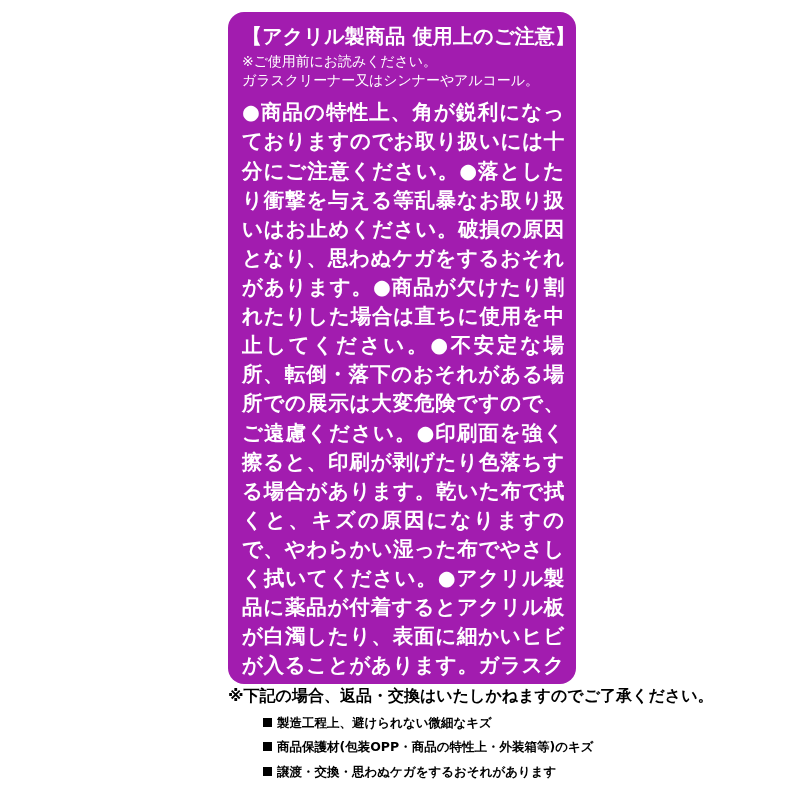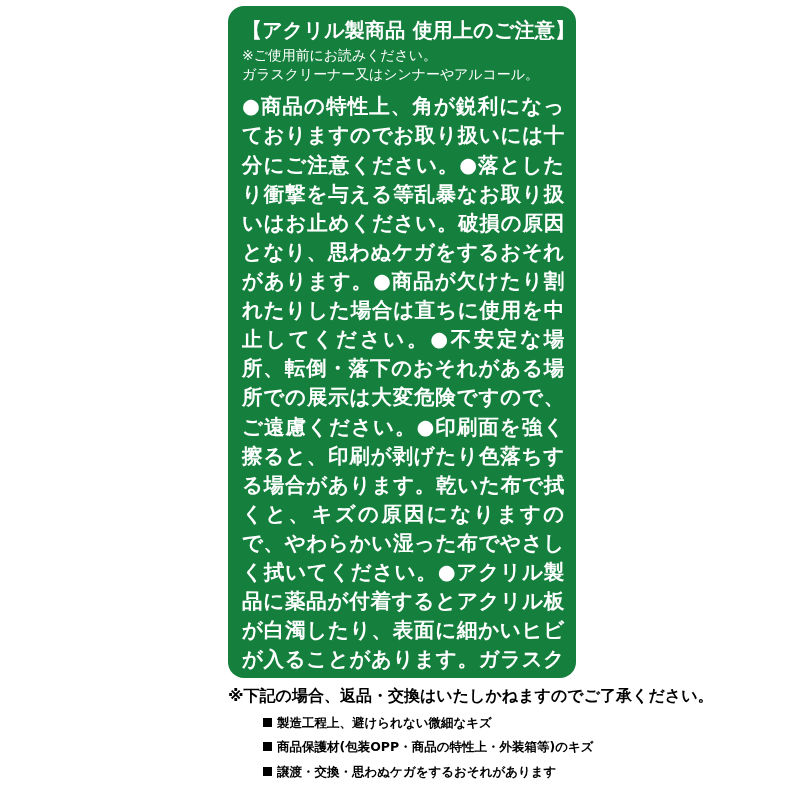--- a/index.html
+++ b/index.html
@@ -18,24 +18,24 @@
     position: relative;
     width: 800px;
     height: 800px;
     box-sizing: border-box;
   }
 
   
   .notice-panel {
     position: absolute;
     left: 228px;
-    top: 6px;
+    top: 12px;
     width: 348px;
     height: 672px;
-    background: #15803d;
+    background: #a21caf;
     border-radius: 16px;
     box-sizing: border-box;
     padding: 10px 12px 10px 14px;
     color: #ffffff;
   }
 
   .notice-title {
     font-size: 20px;
     line-height: 1.22;
     font-weight: 700;

